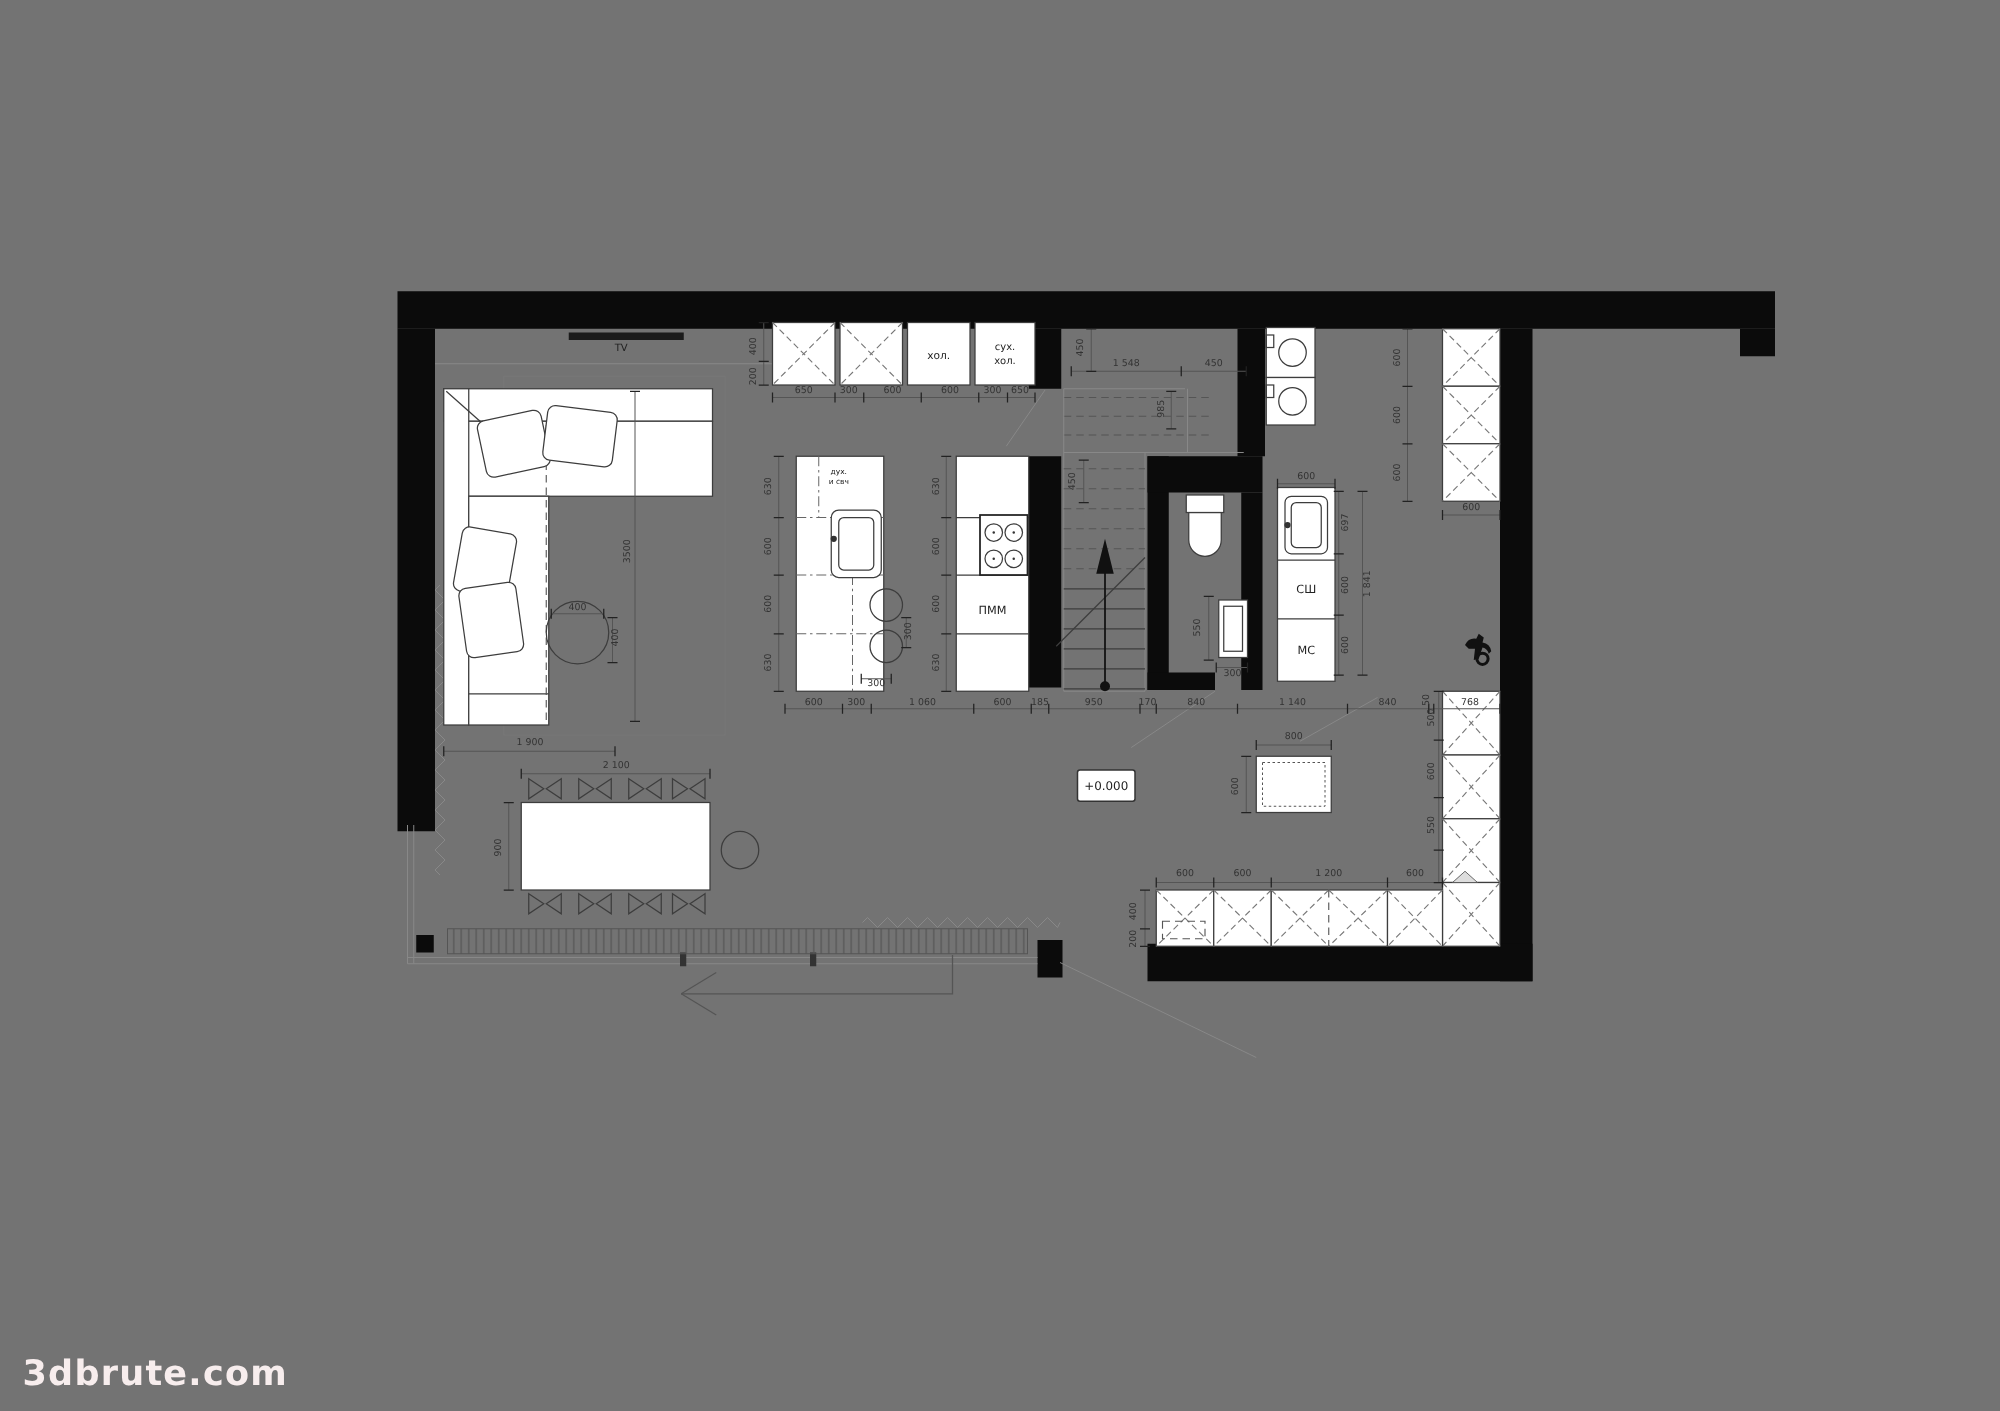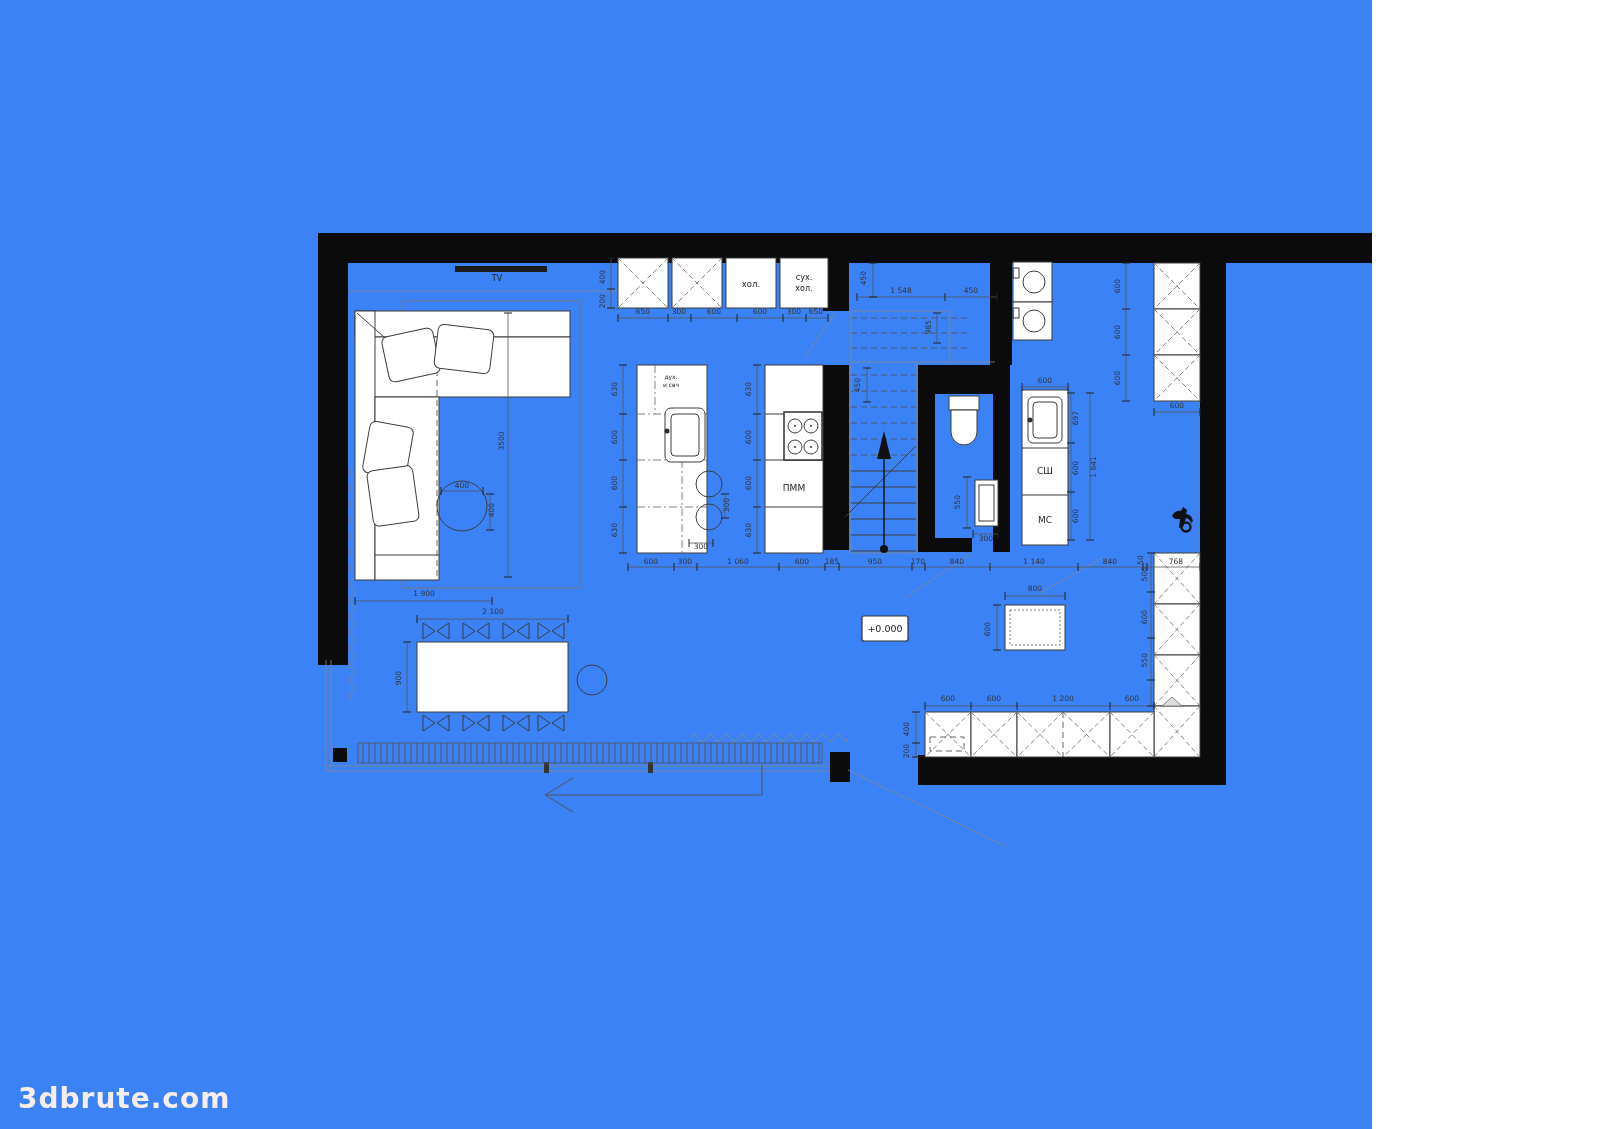--- a/index.html
+++ b/index.html
@@ -1,16 +1,16 @@
 <!DOCTYPE html>
 <html><head>
 <meta charset="utf-8">
 <style>
   html,body{margin:0;padding:0;background:#ffffff;}
-  #page{position:relative;width:1372px;height:1129px;background:#3b82f6;overflow:hidden;
+  #page{position:relative;width:1600px;height:1129px;background:#737373;overflow:hidden;
         font-family:"DejaVu Sans", sans-serif;}
   svg{position:absolute;left:0;top:0;}
   .wall{fill:#0b0b0b;stroke:none;}
   .fur{fill:#ffffff;stroke:#3d3d3d;stroke-width:1;}
   .furn{fill:none;stroke:#3d3d3d;stroke-width:1;}
   .thin{fill:none;stroke:#888;stroke-width:0.8;}
   .dimline{fill:none;stroke:#555;stroke-width:0.8;}
   .tick{fill:none;stroke:#222;stroke-width:1;}
   .xcell{fill:#ffffff;stroke:#3d3d3d;stroke-width:1;}
   .xdiag{fill:none;stroke:#777;stroke-width:0.9;stroke-dasharray:5 3;}

